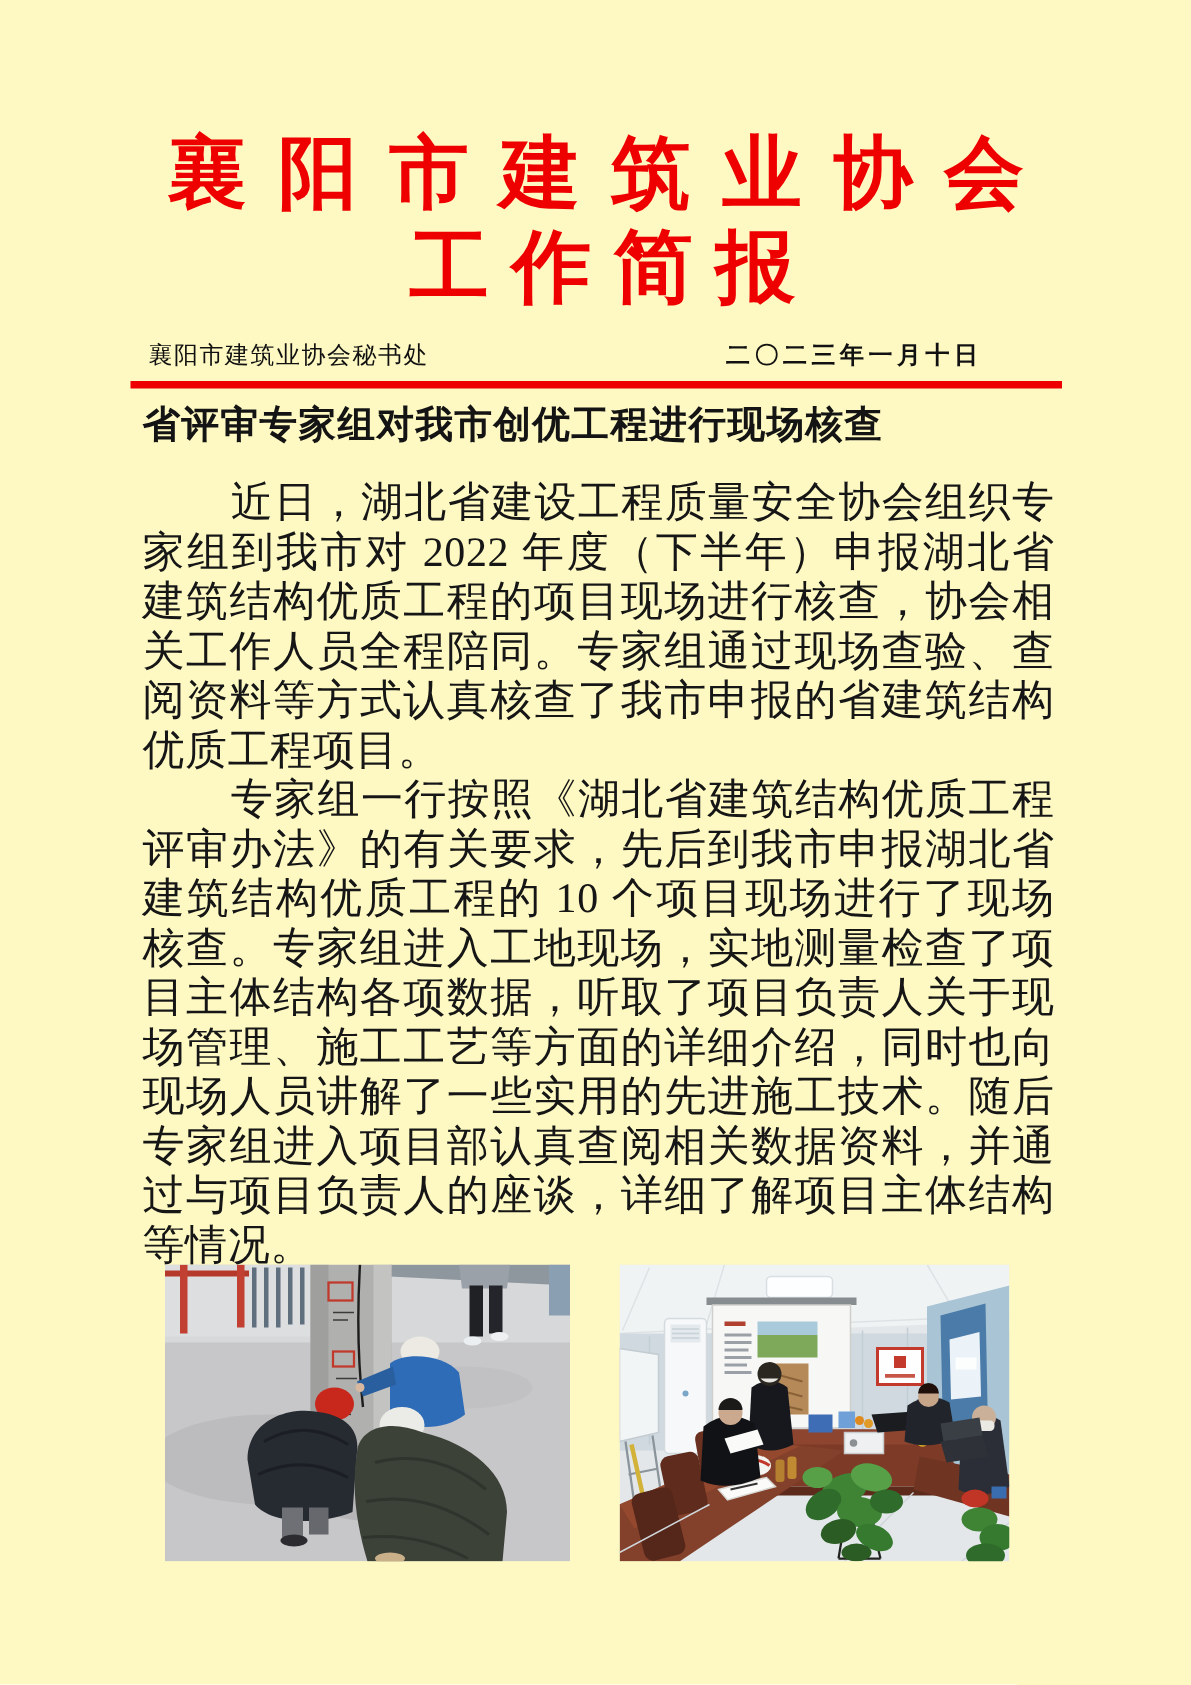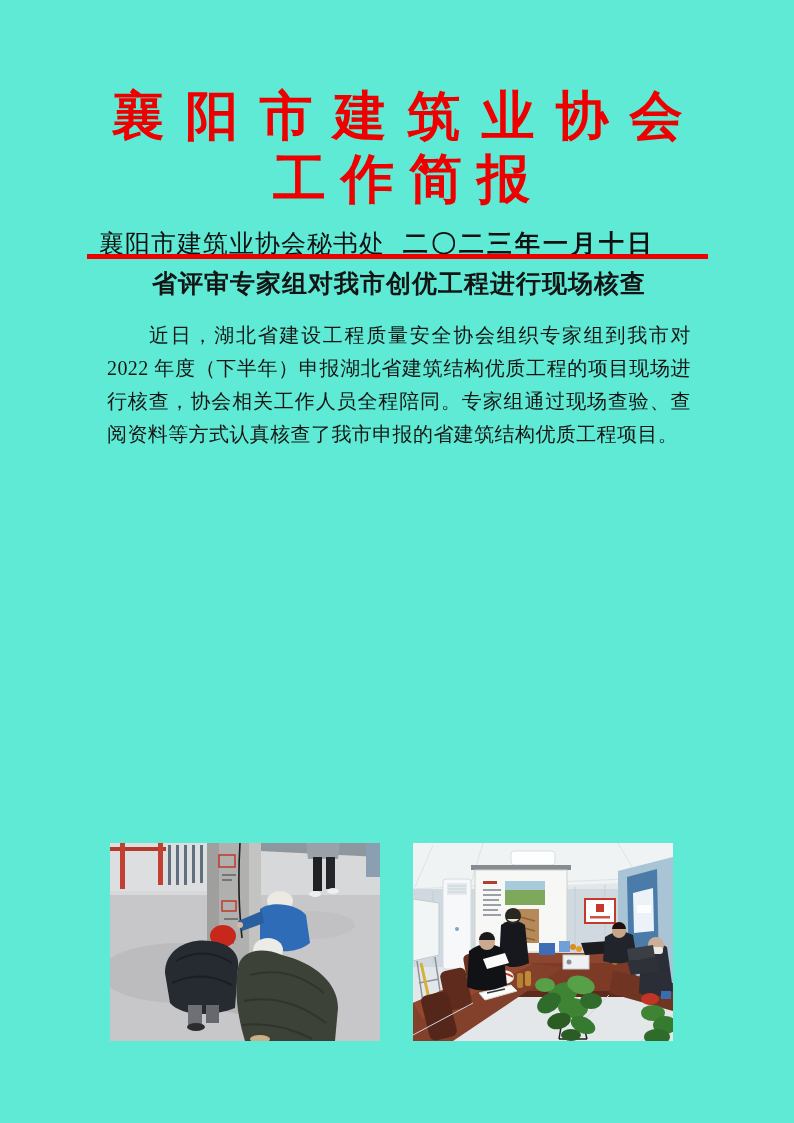--- a/index.html
+++ b/index.html
@@ -1,37 +1,37 @@
 <!DOCTYPE html>
 <html style="--accent-red: #ee0000;"><head>
 <meta charset="utf-8">
 <style>
   html,body{margin:0;padding:0;background:#ffffff;}
-  .page{position:relative;width:794px;height:1123px;background:#5eead4;overflow:hidden;
+  .page{position:relative;width:794px;height:1123px;background:#fef9c3;overflow:hidden;
         font-family:"Liberation Serif", serif;color:#1a1a1a;}
 
   .masthead{position:absolute;top:83px;left:0;width:794px;text-align:center;
             color:var(--accent-red,#ee0000);font-family:"Liberation Sans", sans-serif;
             font-weight:bold;}
   .masthead .line1{font-size:53px;line-height:66px;letter-spacing:21px;padding-left:21px;white-space:nowrap;}
   .masthead .line2{font-size:53px;line-height:60px;letter-spacing:15px;padding-left:24px;white-space:nowrap;}
 
   .meta{position:absolute;top:227px;left:99px;width:556px;display:flex;
         justify-content:space-between;align-items:baseline;
-        font-size:25px;color:#111;}
+        font-size:16px;color:#111;}
   .meta .issuer{letter-spacing:1px;}
   .meta .date{letter-spacing:3px;font-weight:bold;}
 
   .rule{position:absolute;top:254px;left:87px;width:621px;height:5px;
         background:var(--accent-red,#ee0000);}
 
   .article{position:absolute;top:268px;left:95px;width:608px;}
   .article h1{margin:0 0 20px 0;font-size:25px;line-height:31px;font-weight:bold;
-              text-align:center;letter-spacing:1px;color:#141414;}
-  .article p{margin:12px;font-size:20px;line-height:33px;letter-spacing:0.4px;
+              letter-spacing:1px;color:#141414;}
+  .article p{margin:0;font-size:28px;line-height:33px;letter-spacing:0.4px;
              text-align:justify;text-justify:inter-ideograph;text-indent:2.1em;color:#161616;font-family:Liberation Serif, serif;}
 
   .photos{position:absolute;top:843px;left:110px;width:563px;height:198px;
           display:flex;justify-content:space-between;}
   .photo{height:198px;overflow:hidden;}
   .photo svg{display:block;}
   .photo-left{width:270px;}
   .photo-right{width:260px;}
 </style>
 </head>
@@ -47,20 +47,21 @@
   <div class="meta">
     <span class="issuer">襄阳市建筑业协会秘书处</span>
     <span class="date">二〇二三年一月十日</span>
   </div>
 
   <div class="rule"></div>
 
   <div class="article">
     <h1>省评审专家组对我市创优工程进行现场核查</h1>
     <p>近日，湖北省建设工程质量安全协会组织专家组到我市对 2022 年度（下半年）申报湖北省建筑结构优质工程的项目现场进行核查，协会相关工作人员全程陪同。专家组通过现场查验、查阅资料等方式认真核查了我市申报的省建筑结构优质工程项目。</p>
+    <p>专家组一行按照《湖北省建筑结构优质工程评审办法》的有关要求，先后到我市申报湖北省建筑结构优质工程的 10 个项目现场进行了现场核查。专家组进入工地现场，实地测量检查了项目主体结构各项数据，听取了项目负责人关于现场管理、施工工艺等方面的详细介绍，同时也向现场人员讲解了一些实用的先进施工技术。随后专家组进入项目部认真查阅相关数据资料，并通过与项目负责人的座谈，详细了解项目主体结构等情况。</p>
   </div>
 
   <div class="photos">
 
     <div class="photo photo-left">
       <svg width="270" height="198" viewBox="0 0 270 198">
         <rect width="270" height="198" fill="#c7c7c9"></rect>
         <rect x="0" y="0" width="270" height="52" fill="#d6d8da"></rect>
         <rect x="0" y="0" width="110" height="48" fill="#dcdee0"></rect>
 

